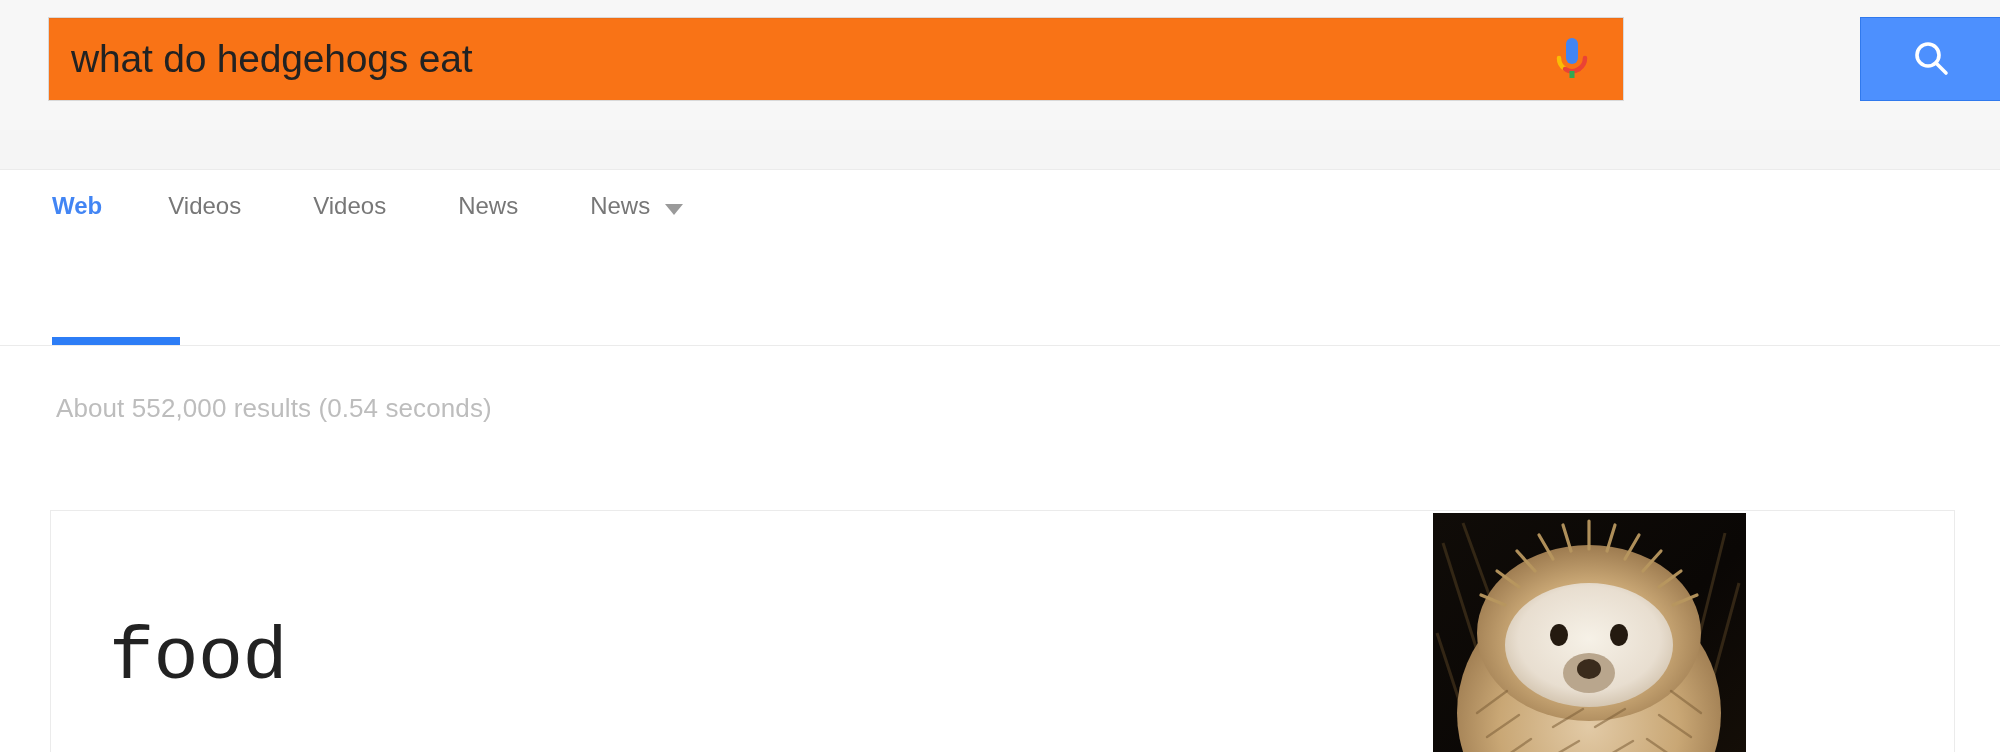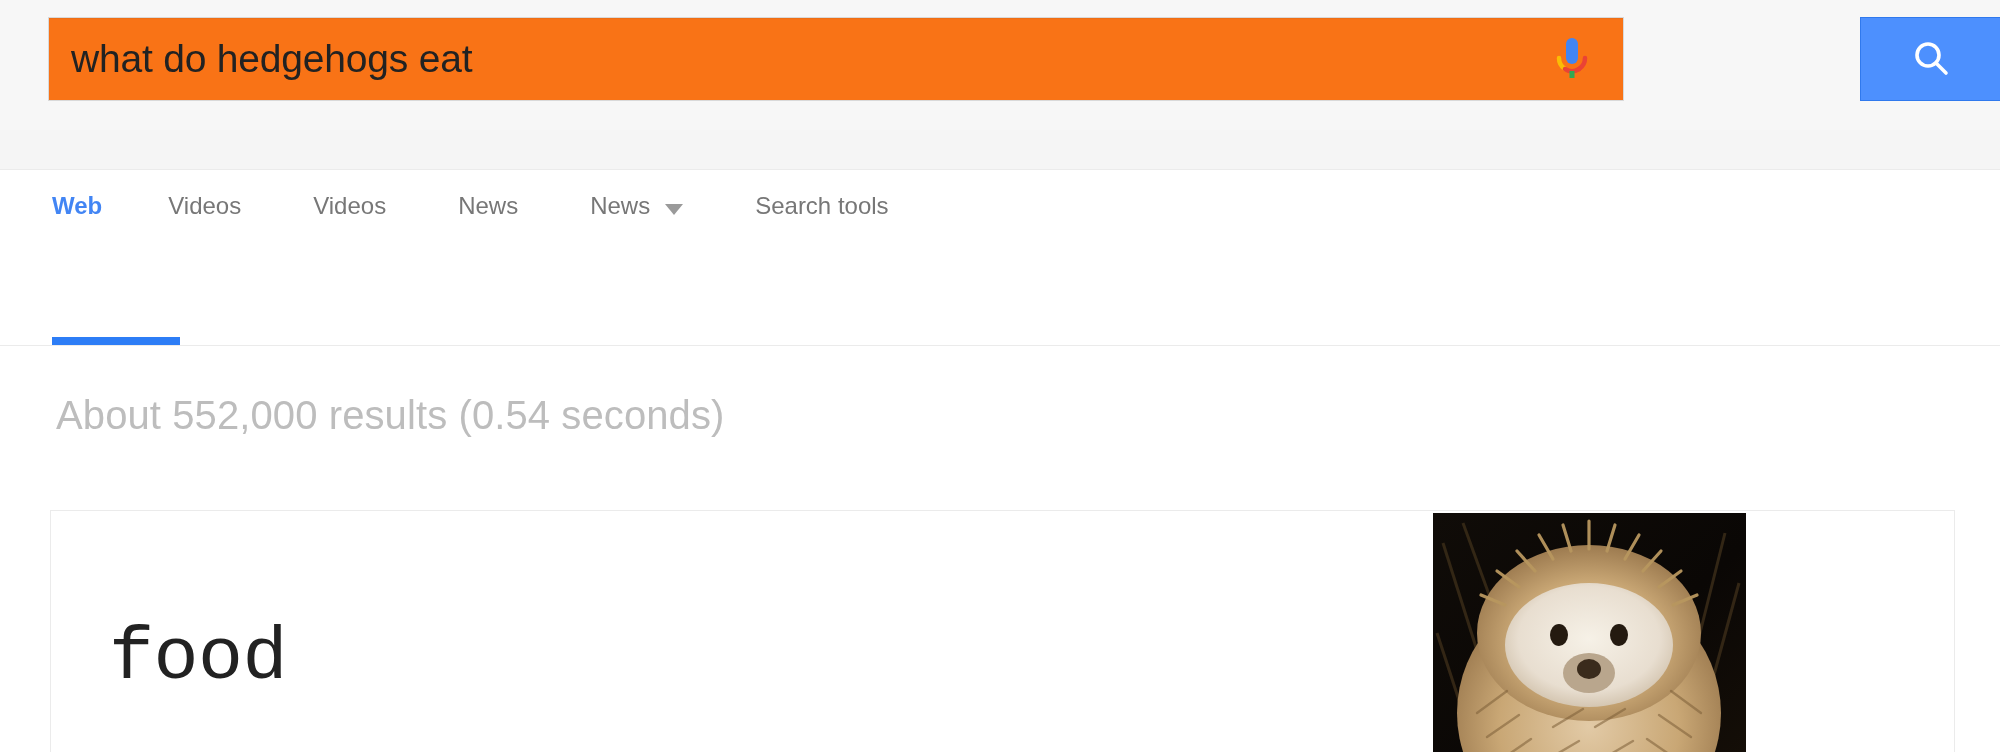--- a/index.html
+++ b/index.html
@@ -148,21 +148,21 @@
     width: 128px;
     height: 8px;
     background: #2d7df6;
   }
 
   
   .result-stats {
     position: absolute;
     left: 56px;
     top: 393px;
-    font-size: 40px;
+    font-size: 26px;
     color: #bdbdbd;
     letter-spacing: 0.1px;
     white-space: nowrap;
   }
 
   
   .answer-card {
     position: absolute;
     left: 50px;
     top: 510px;
@@ -252,23 +252,20 @@
 
     <div class="nav-tab">
       <span>News</span>
     </div>
 
     <div class="nav-tab">
       <span>News</span>
       <span class="caret"></span>
     </div>
 
-    <div class="nav-tab">
-      <span>Search tools</span>
-    </div>
 
   </div>
 
   <div class="tab-underline"></div>
 </div>
 
 <div class="result-stats">About 552,000 results (0.54 seconds)</div>
 
 <div class="answer-card">
 

